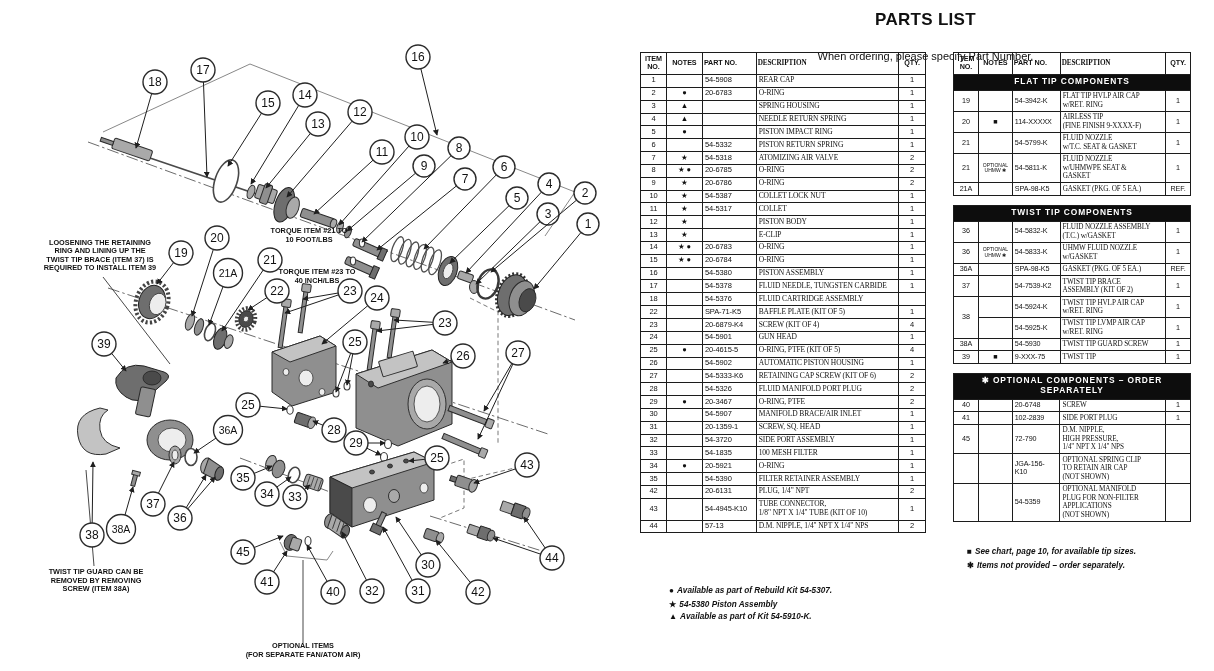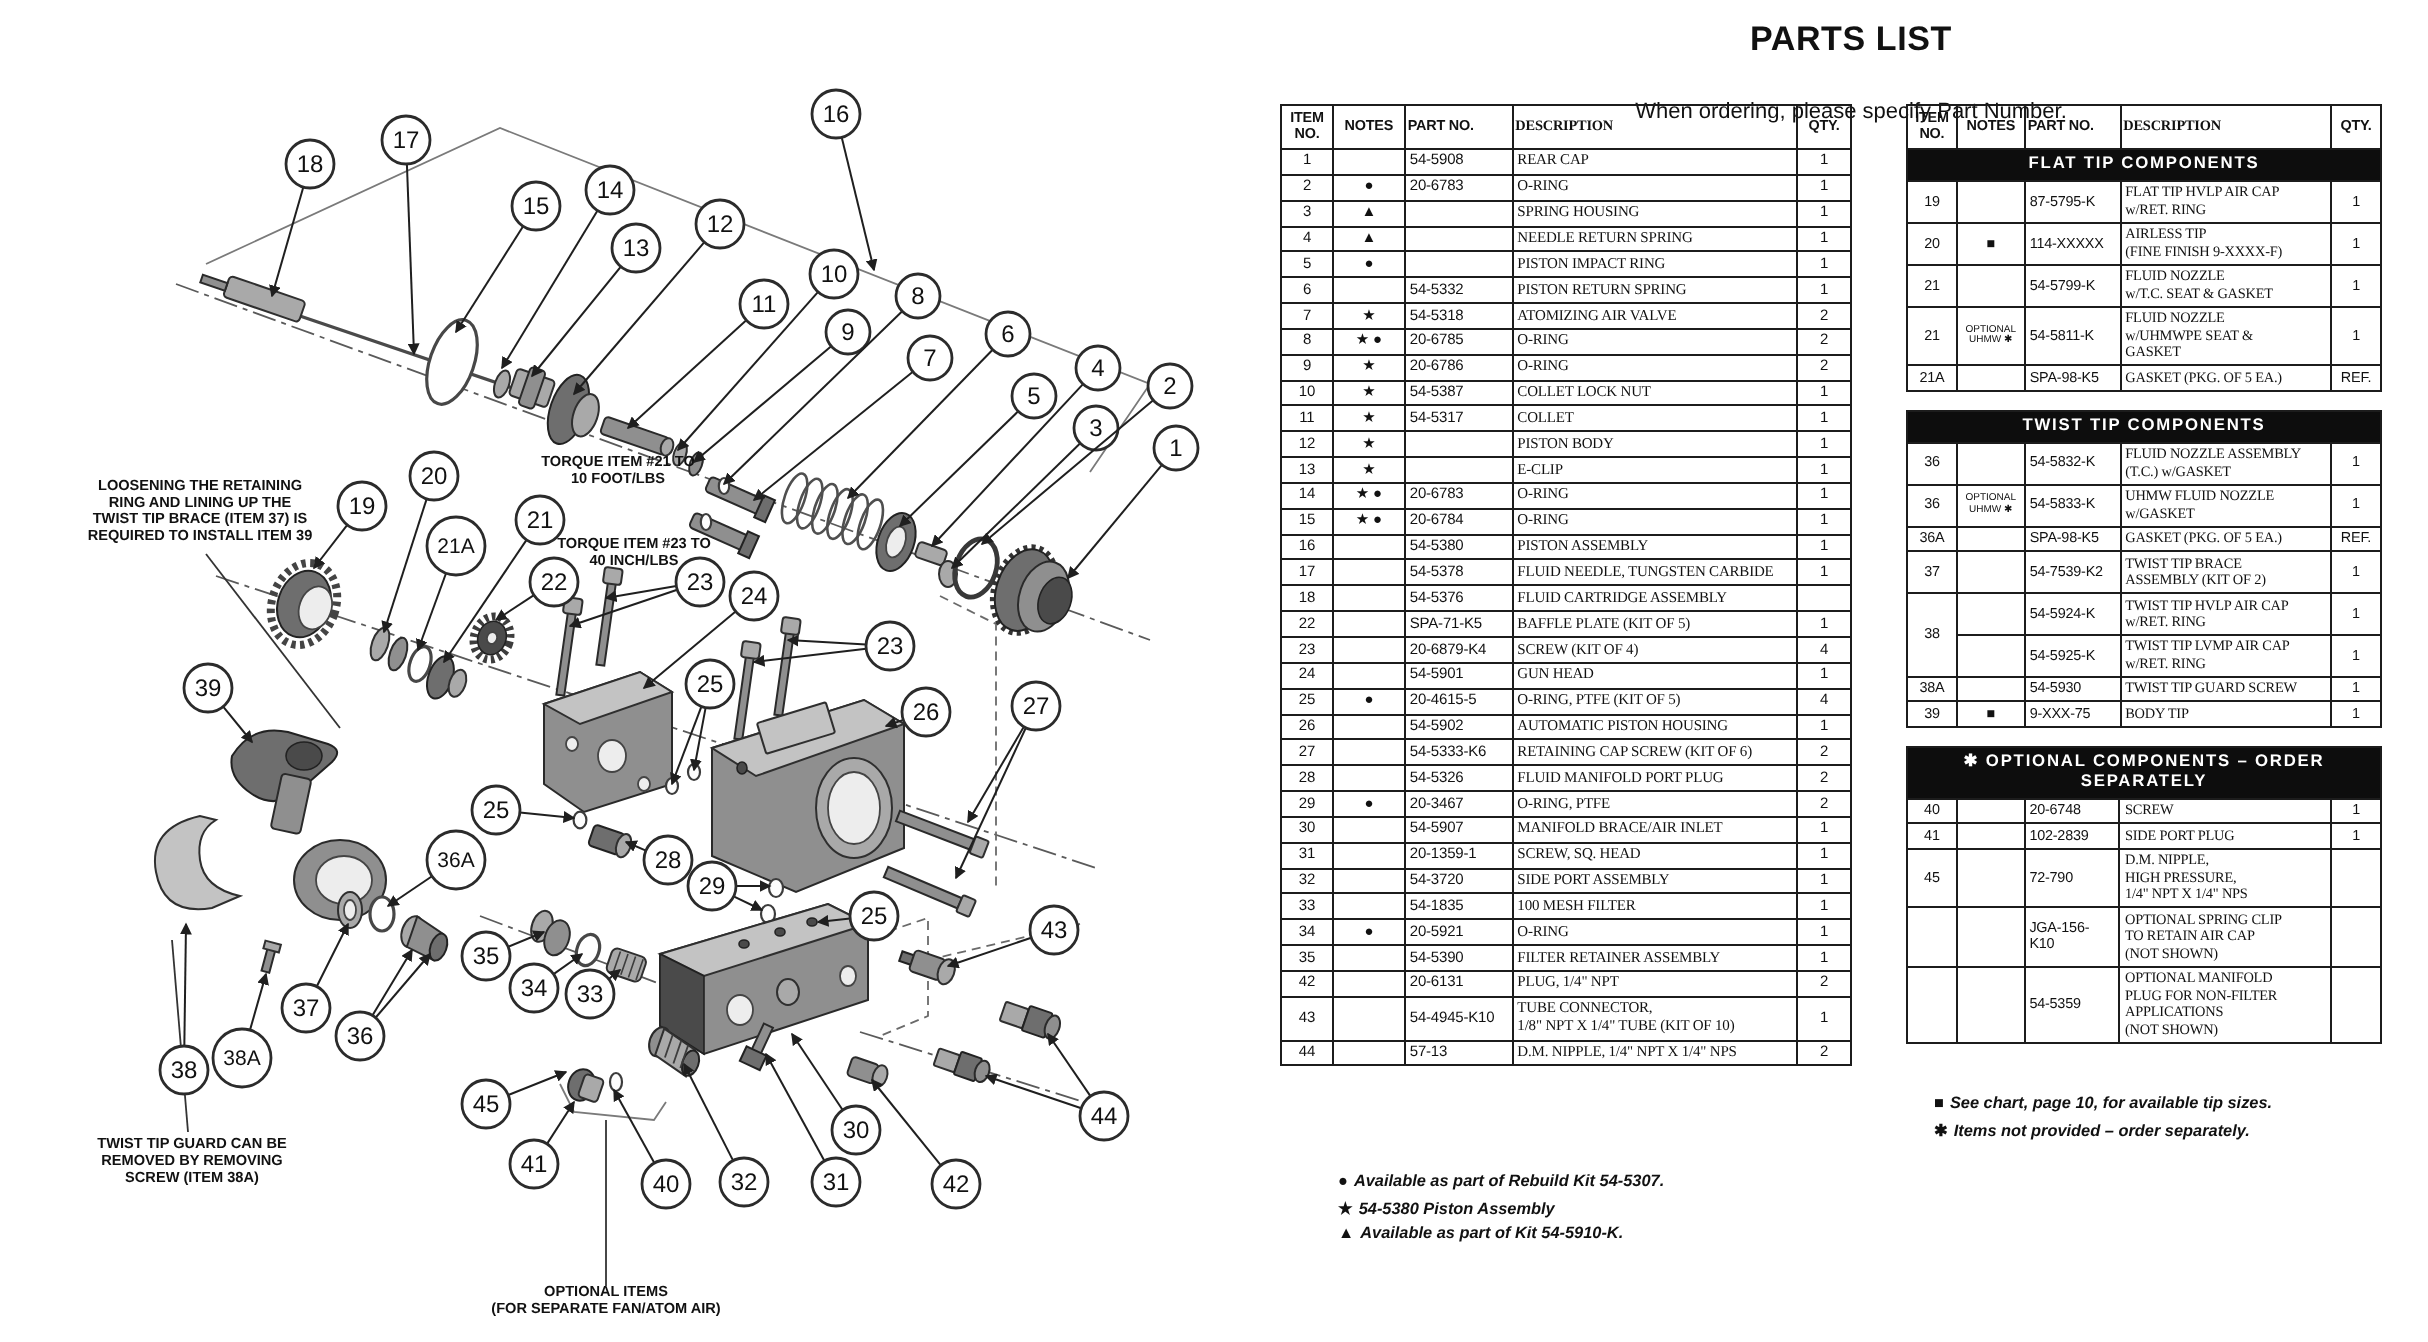--- a/index.html
+++ b/index.html
@@ -770,21 +770,21 @@
               <th class="c4">QTY.</th>
             </tr>
           </thead>
           <tbody>
             <tr>
               <td colspan="5" class="section-bar">FLAT TIP COMPONENTS</td>
             </tr>
             <tr>
               <td class="c0">19</td>
               <td class="c1"></td>
-              <td class="c2">87-5795-K</td>
+              <td class="c2">54-3942-K</td>
               <td class="c3">FLAT TIP HVLP AIR CAP
 w/RET. RING</td>
               <td class="c4">1</td>
             </tr>
             <tr>
               <td class="c0">20</td>
               <td class="c1">■</td>
               <td class="c2">114-XXXXX</td>
               <td class="c3">AIRLESS TIP
 (FINE FINISH 9-XXXX-F)</td>
@@ -880,21 +880,21 @@
               <td class="c0">38A</td>
               <td class="c1"></td>
               <td class="c2">54-5930</td>
               <td class="c3">TWIST TIP GUARD SCREW</td>
               <td class="c4">1</td>
             </tr>
             <tr>
               <td class="c0">39</td>
               <td class="c1">■</td>
               <td class="c2">9-XXX-75</td>
-              <td class="c3">BODY TIP</td>
+              <td class="c3">TWIST TIP</td>
               <td class="c4">1</td>
             </tr>
           </tbody>
         </table>
         <table>
           <colgroup>
             <col style="width: 25px;">
             <col style="width: 34px;">
             <col style="width: 48px;">
             <col style="width: 106px;">

